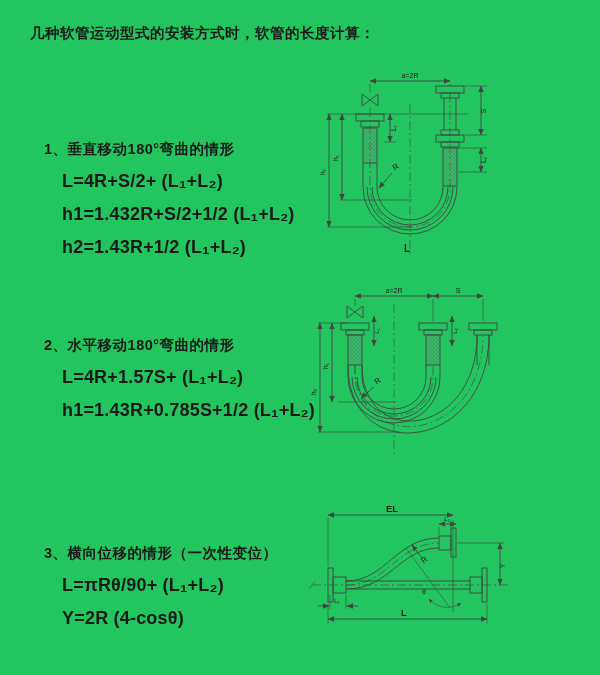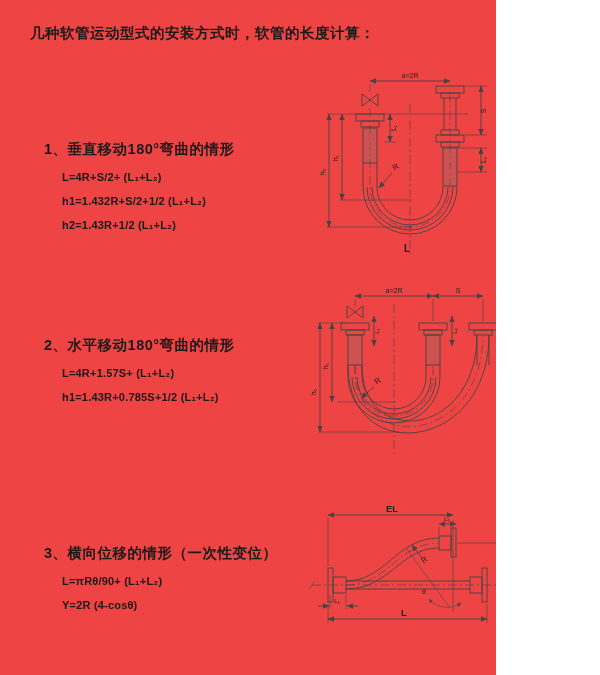--- a/index.html
+++ b/index.html
@@ -1,22 +1,22 @@
 <!DOCTYPE html>
 <html><head>
 <meta charset="utf-8">
 <style>
   html,body{margin:0;padding:0;background:#ffffff;}
-  .page{position:relative;width:496px;height:675px;background:#ef4444;overflow:hidden;
+  .page{position:relative;width:600px;height:675px;background:#22c55e;overflow:hidden;
         font-family:"Liberation Sans","DejaVu Sans",sans-serif;color:#1a1a1a;}
   .title{position:absolute;left:30px;top:24px;font-size:14.5px;font-weight:700;letter-spacing:.5px;}
   .section{position:absolute;left:44px;width:270px;}
   .sec-heading{font-size:14.5px;font-weight:700;letter-spacing:.5px;margin-top:36px;}
   .formulas{margin:12px 0 0 18px;}
-  .formula{font-size:11px;font-weight:600;margin-bottom:12px;letter-spacing:.2px;white-space:nowrap;}
+  .formula{font-size:18px;font-weight:600;margin-bottom:12px;letter-spacing:.2px;white-space:nowrap;}
   svg.dwg{position:absolute;overflow:visible;}
   svg text{font-family:"Liberation Sans","DejaVu Sans",sans-serif;}
 </style>
 </head>
 <body>
 
 <svg width="0" height="0" style="position:absolute" aria-hidden="true">
   <defs>
     <marker id="ar" viewBox="0 0 10 10" refX="8.5" refY="5" markerWidth="8" markerHeight="8" orient="auto-start-reverse">
       <path d="M0,1.2 L9,5 L0,8.8 Z" fill="#444" stroke="none"></path>

